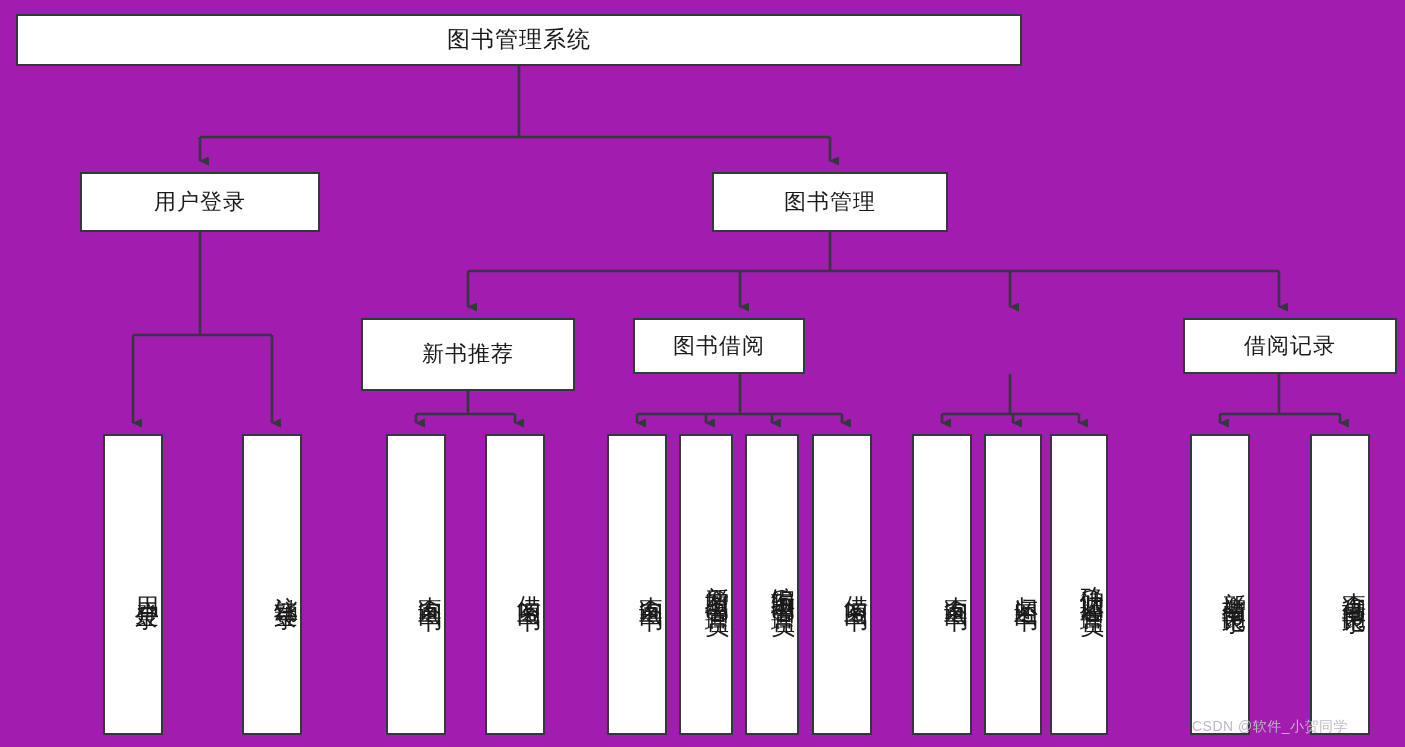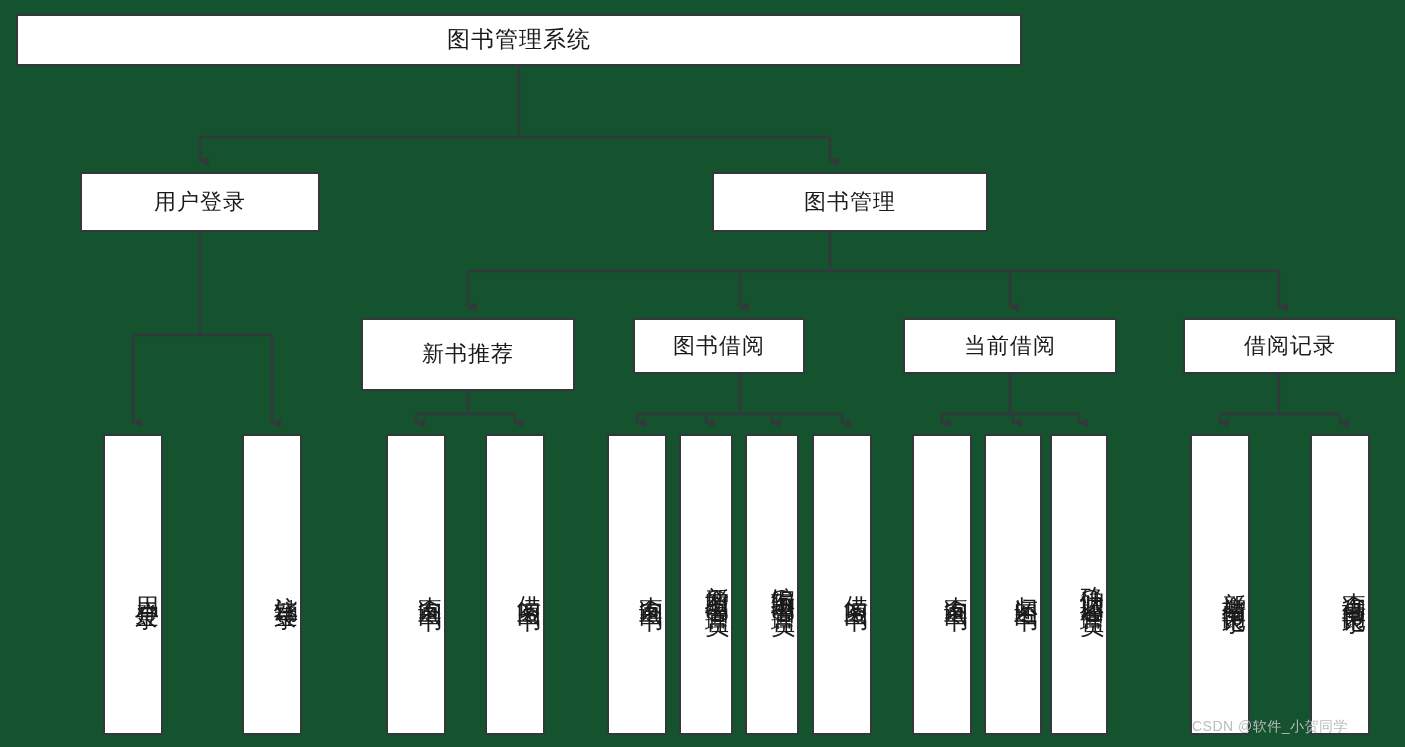--- a/index.html
+++ b/index.html
@@ -7,21 +7,21 @@
     padding: 0;
     background: #ffffff;
   }
   body {
     font-family: "Liberation Sans", "DejaVu Sans", sans-serif;
   }
   #canvas {
     position: relative;
     width: 1405px;
     height: 747px;
-    background: #14532d;
+    background: #a21caf;
     overflow: hidden;
   }
   #svg-layer {
     position: absolute;
     left: 0;
     top: 0;
     width: 1405px;
     height: 747px;
   }
   .node {
@@ -112,32 +112,29 @@
       </g>
   </svg>
 
   <div class="node horiz root" style="left: 16px; top: 14px; width: 1006px; height: 52px;">
     <span>图书管理系统</span>
   </div>
 
   <div class="node horiz" style="left: 80px; top: 172px; width: 240px; height: 60px;">
     <span>用户登录</span>
   </div>
-  <div class="node horiz" style="left: 712px; top: 172px; width: 276px; height: 60px;">
+  <div class="node horiz" style="left: 712px; top: 172px; width: 236px; height: 60px;">
     <span>图书管理</span>
   </div>
 
   <div class="node horiz" style="left: 361px; top: 318px; width: 214px; height: 73px;">
     <span>新书推荐</span>
   </div>
   <div class="node horiz" style="left: 633px; top: 318px; width: 172px; height: 56px; text-align: right;">
     <span>图书借阅</span>
-  </div>
-  <div class="node horiz" style="left: 903px; top: 318px; width: 214px; height: 56px;">
-    <span>当前借阅</span>
   </div>
   <div class="node horiz" style="left: 1172px; top: 318px; width: 214px; height: 56px; margin-left: 11px;">
     <span>借阅记录</span>
   </div>
 
   <div class="node vert" style="left: 103px; top: 434px; width: 60px; height: 301px;">
     <span>用户登录</span>
   </div>
   <div class="node vert" style="left: 242px; top: 434px; width: 60px; height: 301px;">
     <span>注销登录</span>

